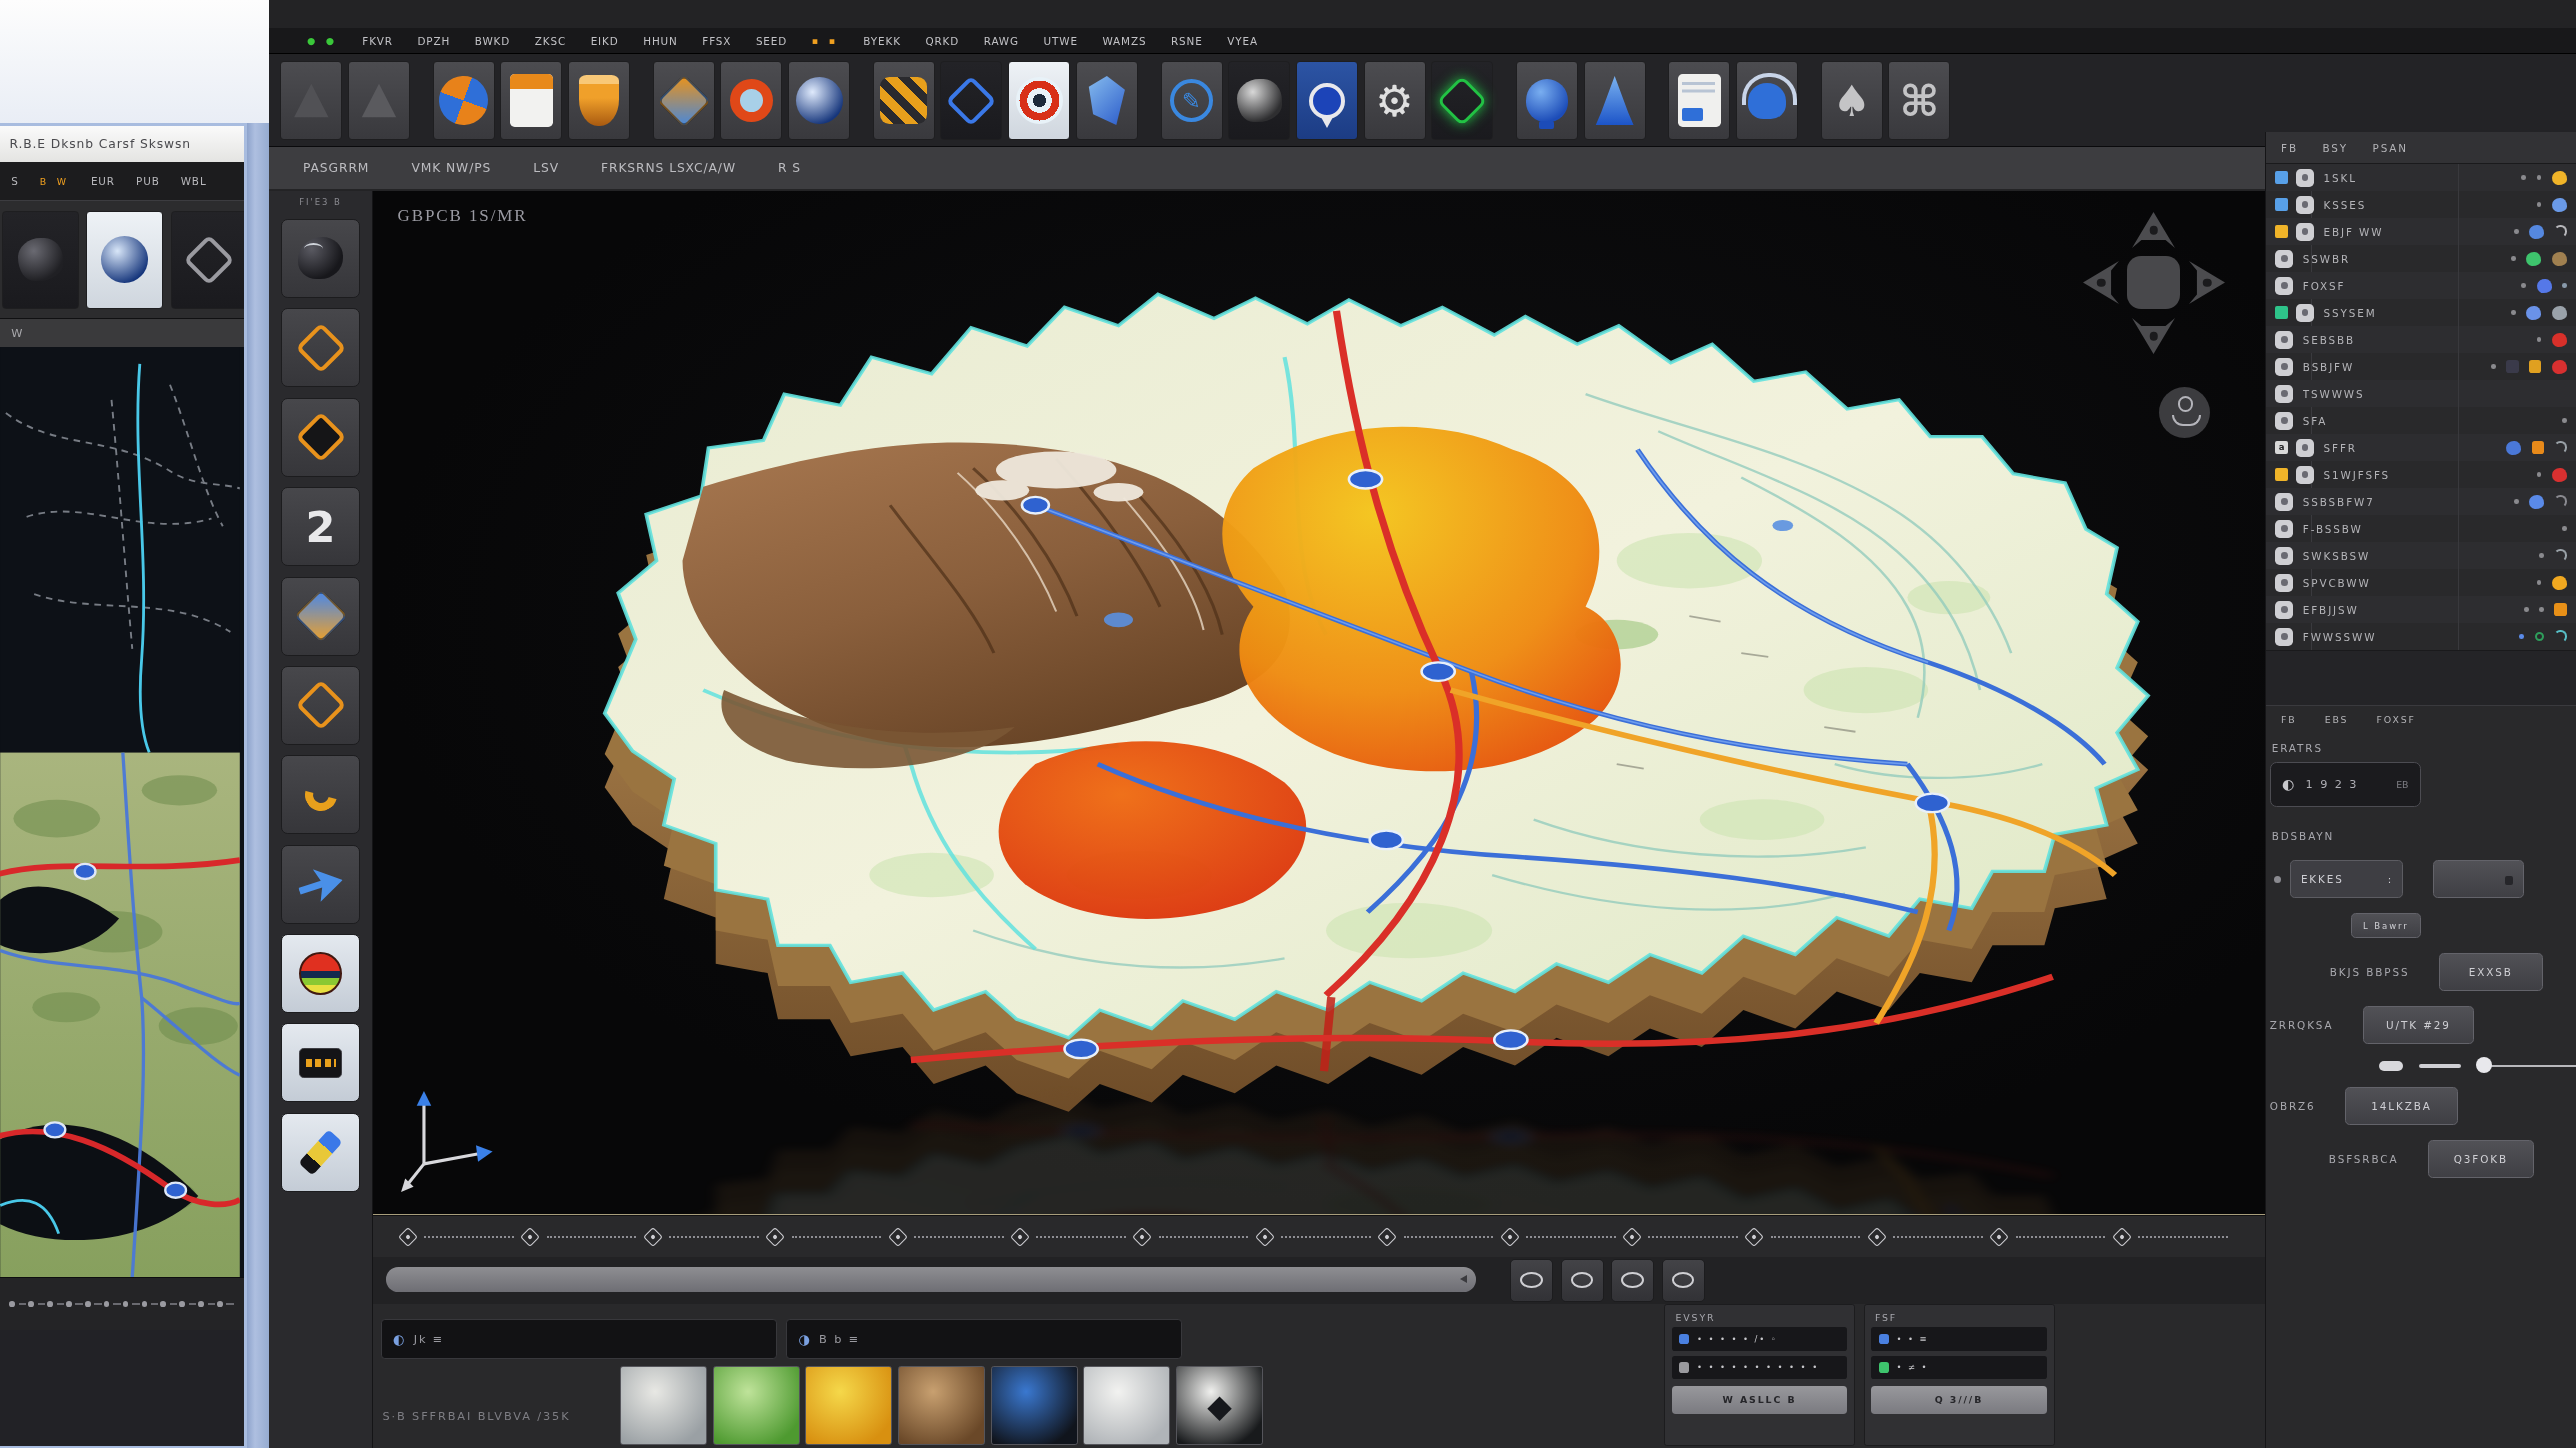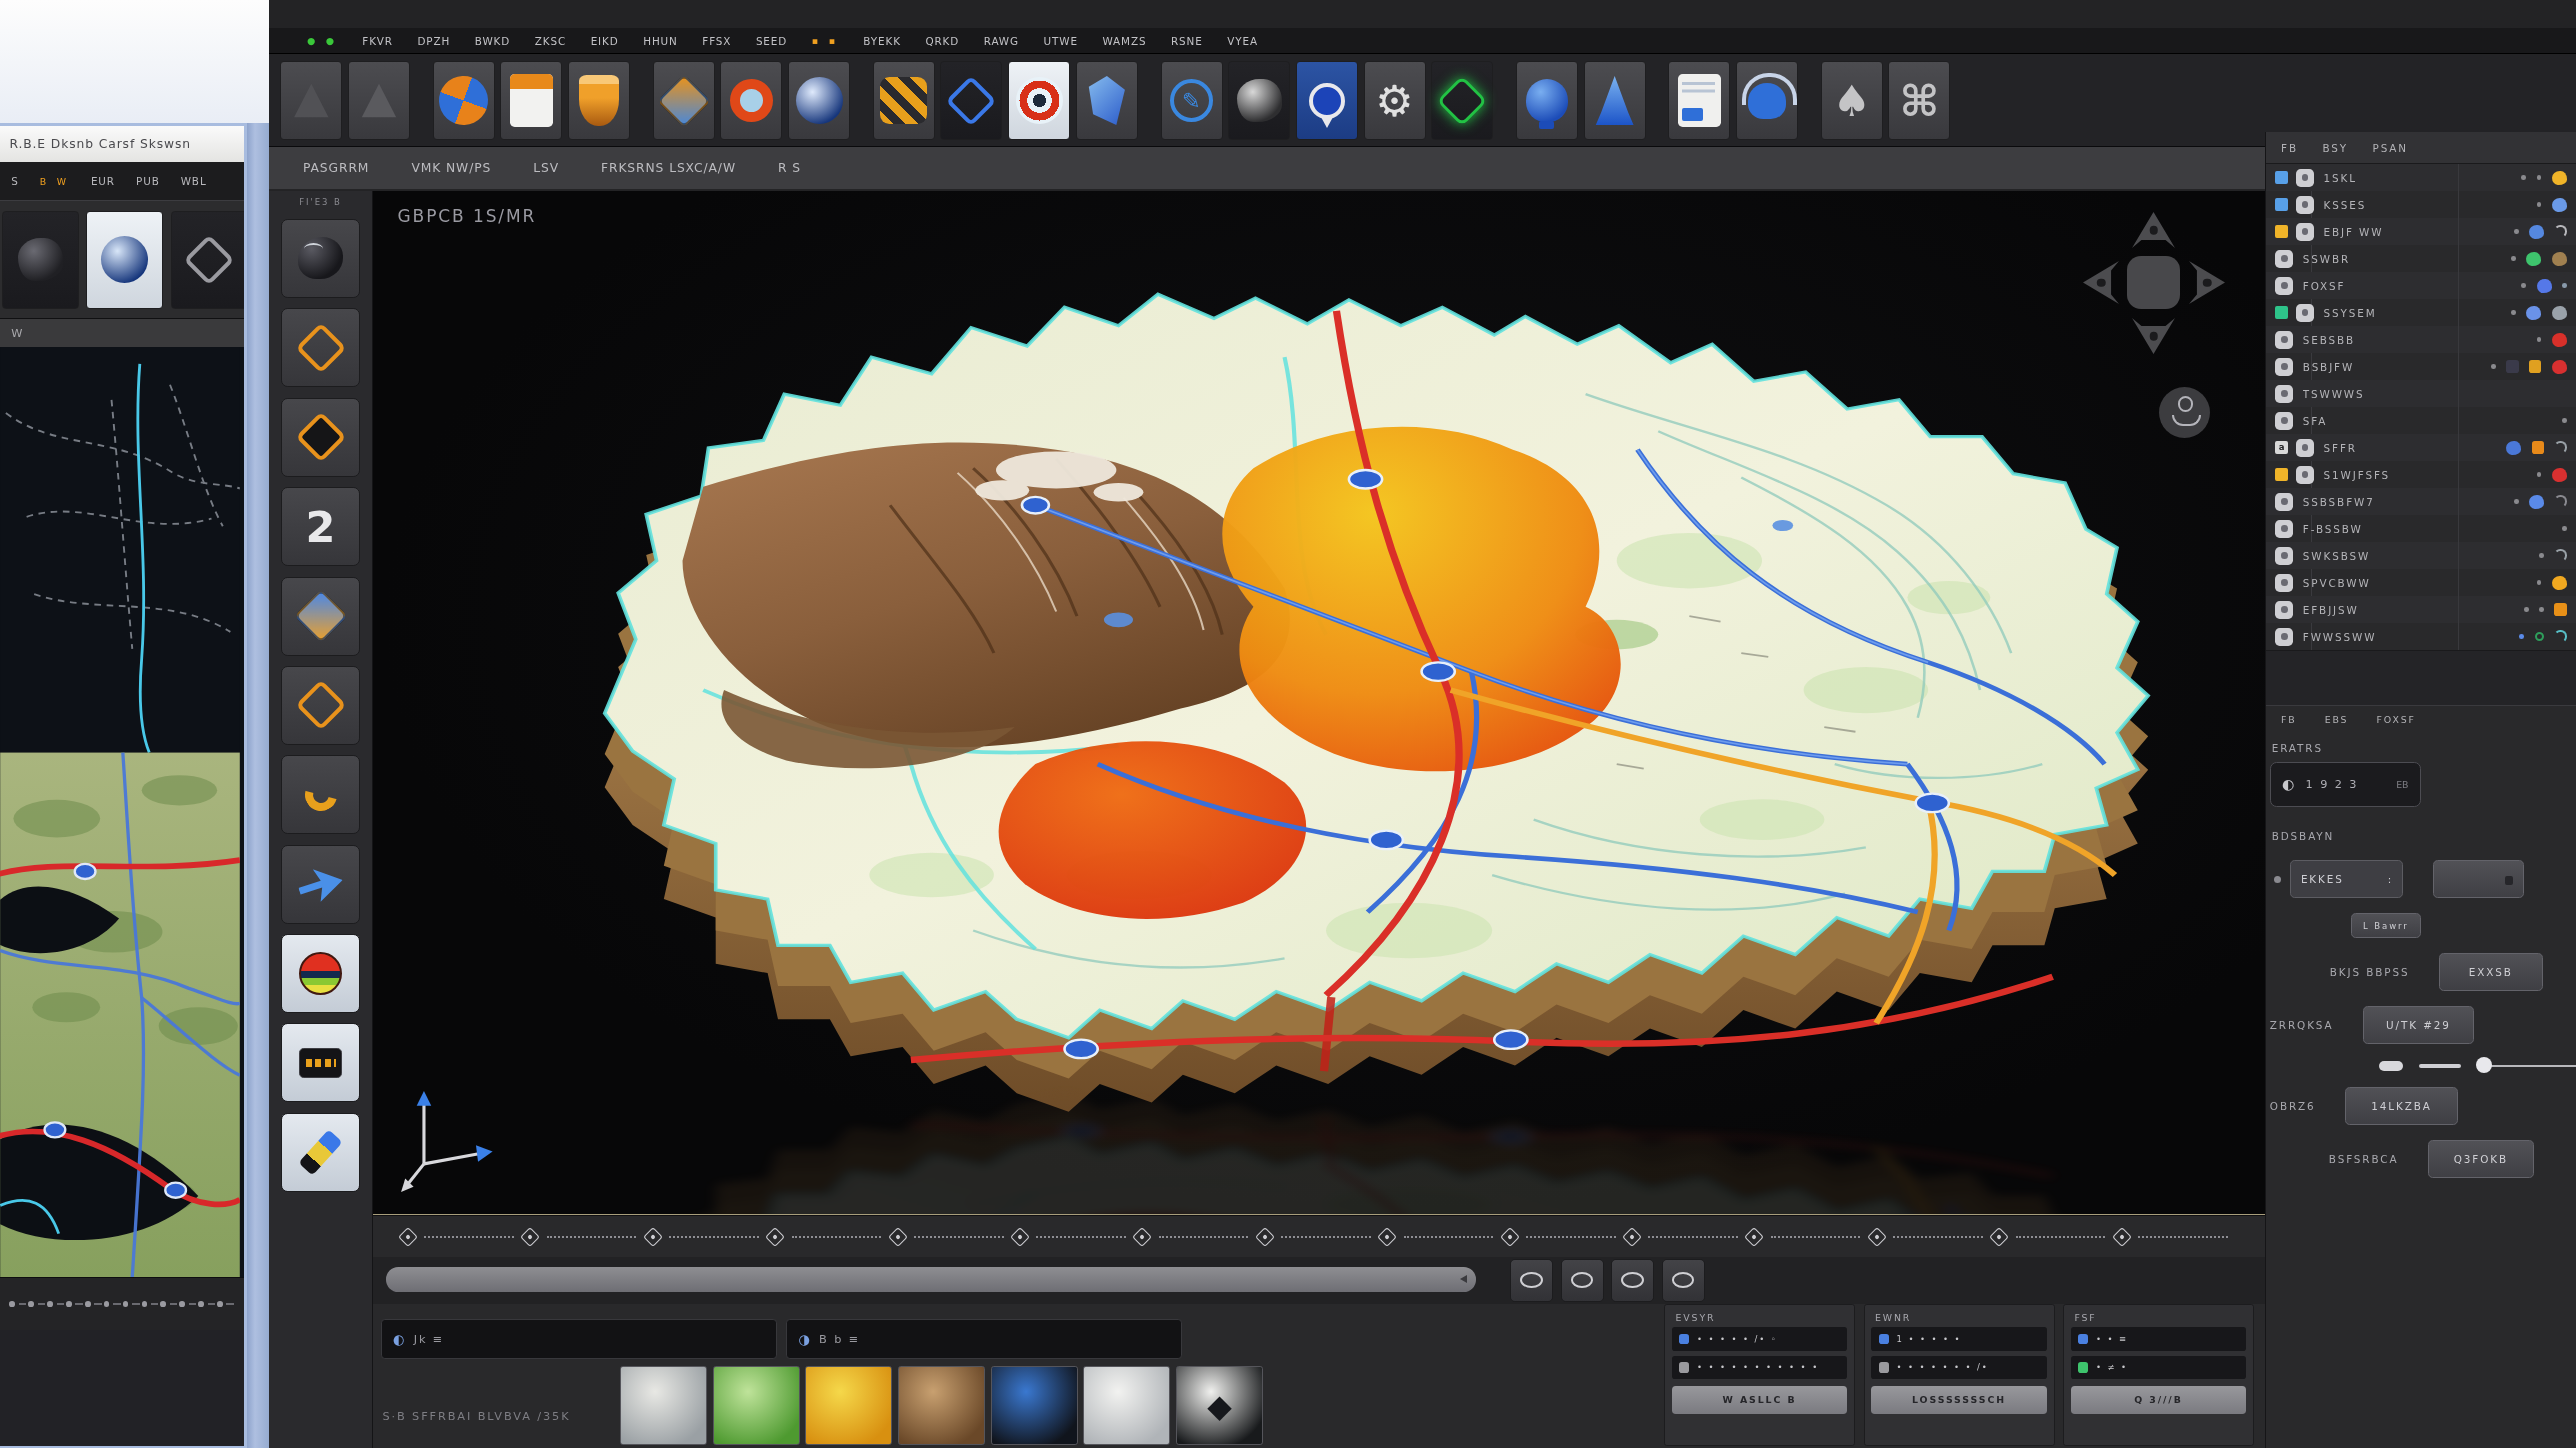--- a/index.html
+++ b/index.html
@@ -125,21 +125,21 @@
     border-right:1.9px solid #141416;display:flex;flex-direction:column;align-items:center;gap:10.4px;padding-top:5.7px;}
   .lt-head{font-size:8.5px;color:#8a8a90;letter-spacing:1.9px;margin-bottom:1.9px;}
   .lbtn{width:79px;height:79px;flex:none;border-radius:6.6px;border:0.9px solid #1c1c1e;
     background:linear-gradient(180deg,#47474b,#36363a);display:flex;align-items:center;justify-content:center;}
   .lbtn.light{background:linear-gradient(180deg,#e4e9ef,#c4ccd6);}
   .lbtn .icn{transform-origin:center;}
 
   
   .viewport{position:absolute;left:373px;top:191px;width:1892px;height:1025px;
     background:radial-gradient(ellipse at 55% 42%,#101012 0%,#070708 70%);
-    border-bottom:2.8px solid #a89e7c;overflow:hidden;}
+    border-bottom:2.8px solid #a89e7c;overflow:hidden;font-family:Liberation Serif, serif;}
   .vp-label{position:absolute;left:24.5px;top:15px;font-size:17px;color:#9a9aa2;letter-spacing:1.9px;z-index:5;}
   .viewport svg.terr{position:absolute;left:0;top:0;}
   .dpad{position:absolute;right:40px;top:21px;width:142px;height:142px;z-index:6;}
   .dp{position:absolute;background:#4c4c4f;}
   .dp::after{content:"";position:absolute;width:8.5px;height:8.5px;border-radius:50%;background:#1b1b1d;left:50%;top:50%;transform:translate(-50%,-50%);}
   .dp-up{left:49px;top:0;width:43px;height:36px;clip-path:polygon(50% 0,100% 100%,78% 78%,22% 78%,0 100%);}
   .dp-down{left:49px;bottom:0;width:43px;height:36px;clip-path:polygon(0 0,22% 22%,78% 22%,100% 0,50% 100%);}
   .dp-left{left:0;top:49px;width:36px;height:43px;clip-path:polygon(0 50%,100% 0,78% 22%,78% 78%,100% 100%);}
   .dp-right{right:0;top:49px;width:36px;height:43px;clip-path:polygon(100% 50%,0 0,22% 22%,22% 78%,0 100%);}
   .dp-c{position:absolute;left:44px;top:44px;width:53px;height:53px;background:#48484b;border-radius:14px;}
@@ -756,34 +756,20 @@
               <span class="bp-txt">• • • • • /• ◦</span>
             </div>
             <div class="bp-row">
               <span class="bp-ico" style="background: rgb(154, 154, 158);"></span>
               <span class="bp-txt">• • • • • • • • • • •</span>
             </div>
           </div>
           <div class="bp-btn">W ASLLC B</div>
         </div>
         <div class="bpanel">
-          <div class="bp-title">EWNR</div>
-          <div>
-            <div class="bp-row">
-              <span class="bp-ico" style="background: rgb(74, 128, 224);"></span>
-              <span class="bp-txt">1 • • • • •</span>
-            </div>
-            <div class="bp-row">
-              <span class="bp-ico" style="background: rgb(154, 154, 158);"></span>
-              <span class="bp-txt">• • • • • • • /•</span>
-            </div>
-          </div>
-          <div class="bp-btn">LOSSSSSSSCH</div>
-        </div>
-        <div class="bpanel">
           <div class="bp-title">FSF</div>
           <div>
             <div class="bp-row">
               <span class="bp-ico" style="background: rgb(74, 128, 224);"></span>
               <span class="bp-txt">• • ≡</span>
             </div>
             <div class="bp-row">
               <span class="bp-ico" style="background: rgb(62, 196, 109);"></span>
               <span class="bp-txt">• ≠ •</span>
             </div>

